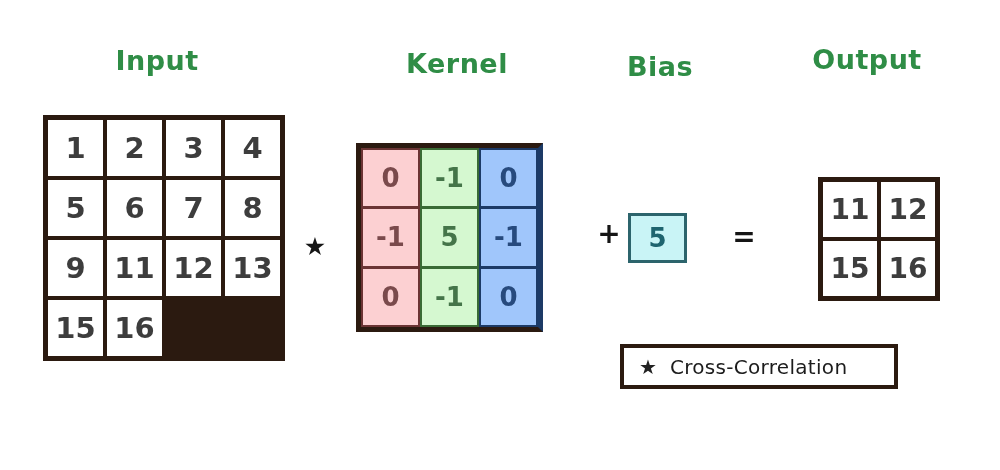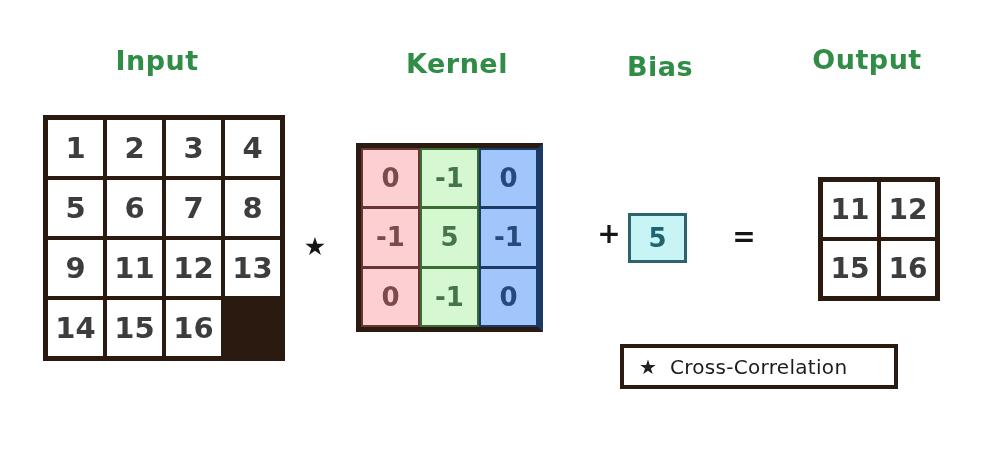--- a/index.html
+++ b/index.html
@@ -95,21 +95,20 @@
     <div class="cell">3</div>
     <div class="cell">4</div>
     <div class="cell">5</div>
     <div class="cell">6</div>
     <div class="cell">7</div>
     <div class="cell">8</div>
     <div class="cell">9</div>
     <div class="cell">11</div>
     <div class="cell">12</div>
     <div class="cell">13</div>
-    <div class="cell">14</div>
     <div class="cell">15</div>
     <div class="cell">16</div>
   </div>
 
   <div class="op" id="op-star">★</div>
 
   <div class="kernel">
     <div class="kcol kcol-pink">
       <div class="kcell">0</div>
       <div class="kcell">-1</div>

